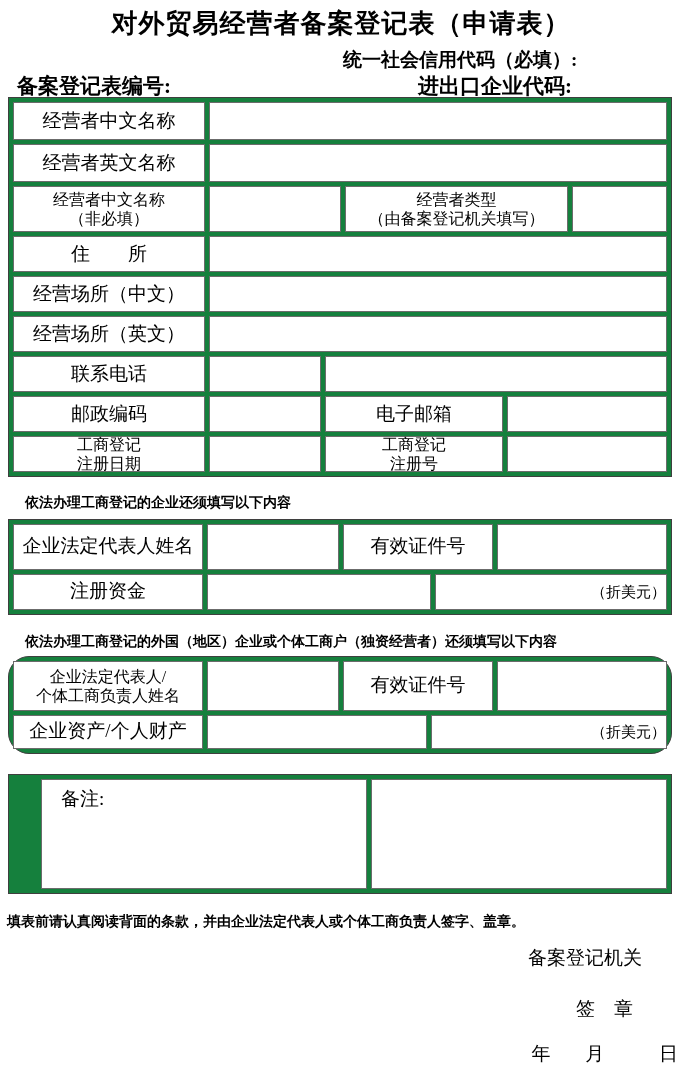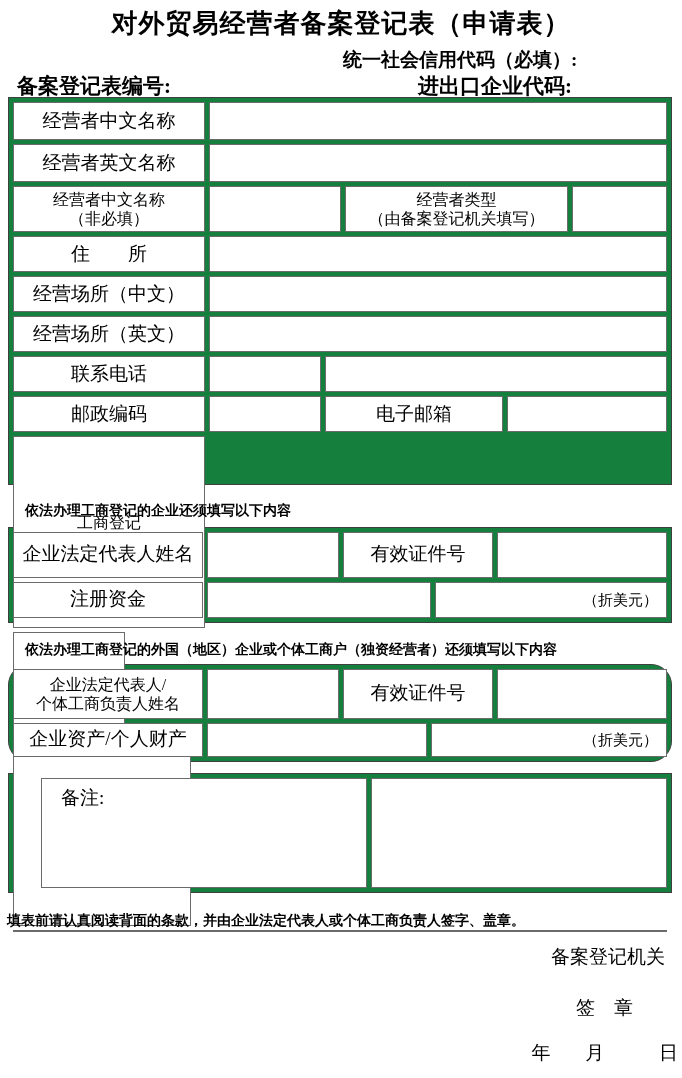--- a/index.html
+++ b/index.html
@@ -18,52 +18,52 @@
   }
   .meta-line { position:relative; height:21px; margin-top:2px; font-weight:bold; font-size:21px; }
   .meta-form-no { position:absolute; left:17px; top:0; }
   .meta-ie-code { position:absolute; left:418px; top:0; }
 
   .ftable {
     margin-left:8px; width:664px; border:1px solid #3f3f3f;
     padding:4px; display:flex; flex-direction:column; gap:4px; background:#15803d;
   }
   .mt4  { margin-top:4px; }  .mt7  { margin-top:7px; }
-  .mt6  { margin-top:6px;border-radius:21px; }  .mt20 { margin-top:11px;padding-left:32px; }
+  .mt6  { margin-top:6px;border-radius:21px; }  .mt20 { margin-top:20px;padding-left:32px; }
   .frow { display:flex; gap:4px; }
   .fcell {
     border:1px solid #6b6b6b; display:flex; flex-direction:column;
     align-items:center; justify-content:center; text-align:center;
     font-size:19px; line-height:1.2; background:#fff;
   }
   .fcell.two-line { font-size:16px; line-height:1.2; }
   .fcell.value { flex:1 1 auto; }
   .fcell.usd {
     flex:1 1 auto; flex-direction:row; justify-content:flex-end;
-    padding-right:8px; font-size:15px;
+    padding-right:0; font-size:15px;
   }
   .remark-label-cell { align-items:flex-start; justify-content:flex-start; padding:8px 0 0 19px; }
   .w192{width:192px;flex:0 0 192px;} .w190{width:190px;flex:0 0 190px;}
   .w132{width:132px;flex:0 0 132px;} .w223{width:223px;flex:0 0 223px;}
   .w112{width:112px;flex:0 0 112px;} .w178{width:178px;flex:0 0 178px;}
   .w150{width:150px;flex:0 0 150px;} .w224{width:224px;flex:0 0 224px;}
   .w220{width:220px;flex:0 0 220px;} .w326{width:326px;flex:0 0 326px;}
-  .h38{height:38px;} .h46{height:46px;} .h36{height:36px;} .h44{height:44px;flex-direction:column;}
+  .h38{height:38px;} .h46{height:46px;} .h36{height:36px;} .h44{height:36px;}
   .h50{height:50px;} .h34{height:34px;} .h110{height:110px;}
 
   .sec-heading {
     font-family:"Liberation Sans","DejaVu Sans",sans-serif; font-weight:bold;
     font-size:14px; line-height:1.3; margin-left:25px;
   }
   .sh1 { margin-top:16px; } .sh2 { margin-top:17px; }
   .note {
     font-family:"Liberation Sans","DejaVu Sans",sans-serif; font-weight:bold;
     font-size:14px; line-height:1.3; margin:18px 0 0 7px;
   }
-  .authority { margin-top:16px; text-align:right; padding-right:17px; font-size:19px; line-height:1.25; }
+  .authority { margin-top:16px; text-align:right; padding-right:40px; font-size:19px; line-height:1.25; }
   .seal      { margin-top:27px; text-align:right; padding-right:49px; font-size:19px; line-height:1.25; }
   .date-line { margin-top:22px; text-align:right; padding-right:4px;  font-size:19px; line-height:1.25; }
   .gap30 { margin-left:30px; } .gap50 { margin-left:50px; }
 </style>
 </head>
 <body>
 
 <div class="title">对外贸易经营者备案登记表（申请表）</div>
 
 <div class="credit-line">统一社会信用代码（必填）:</div>

